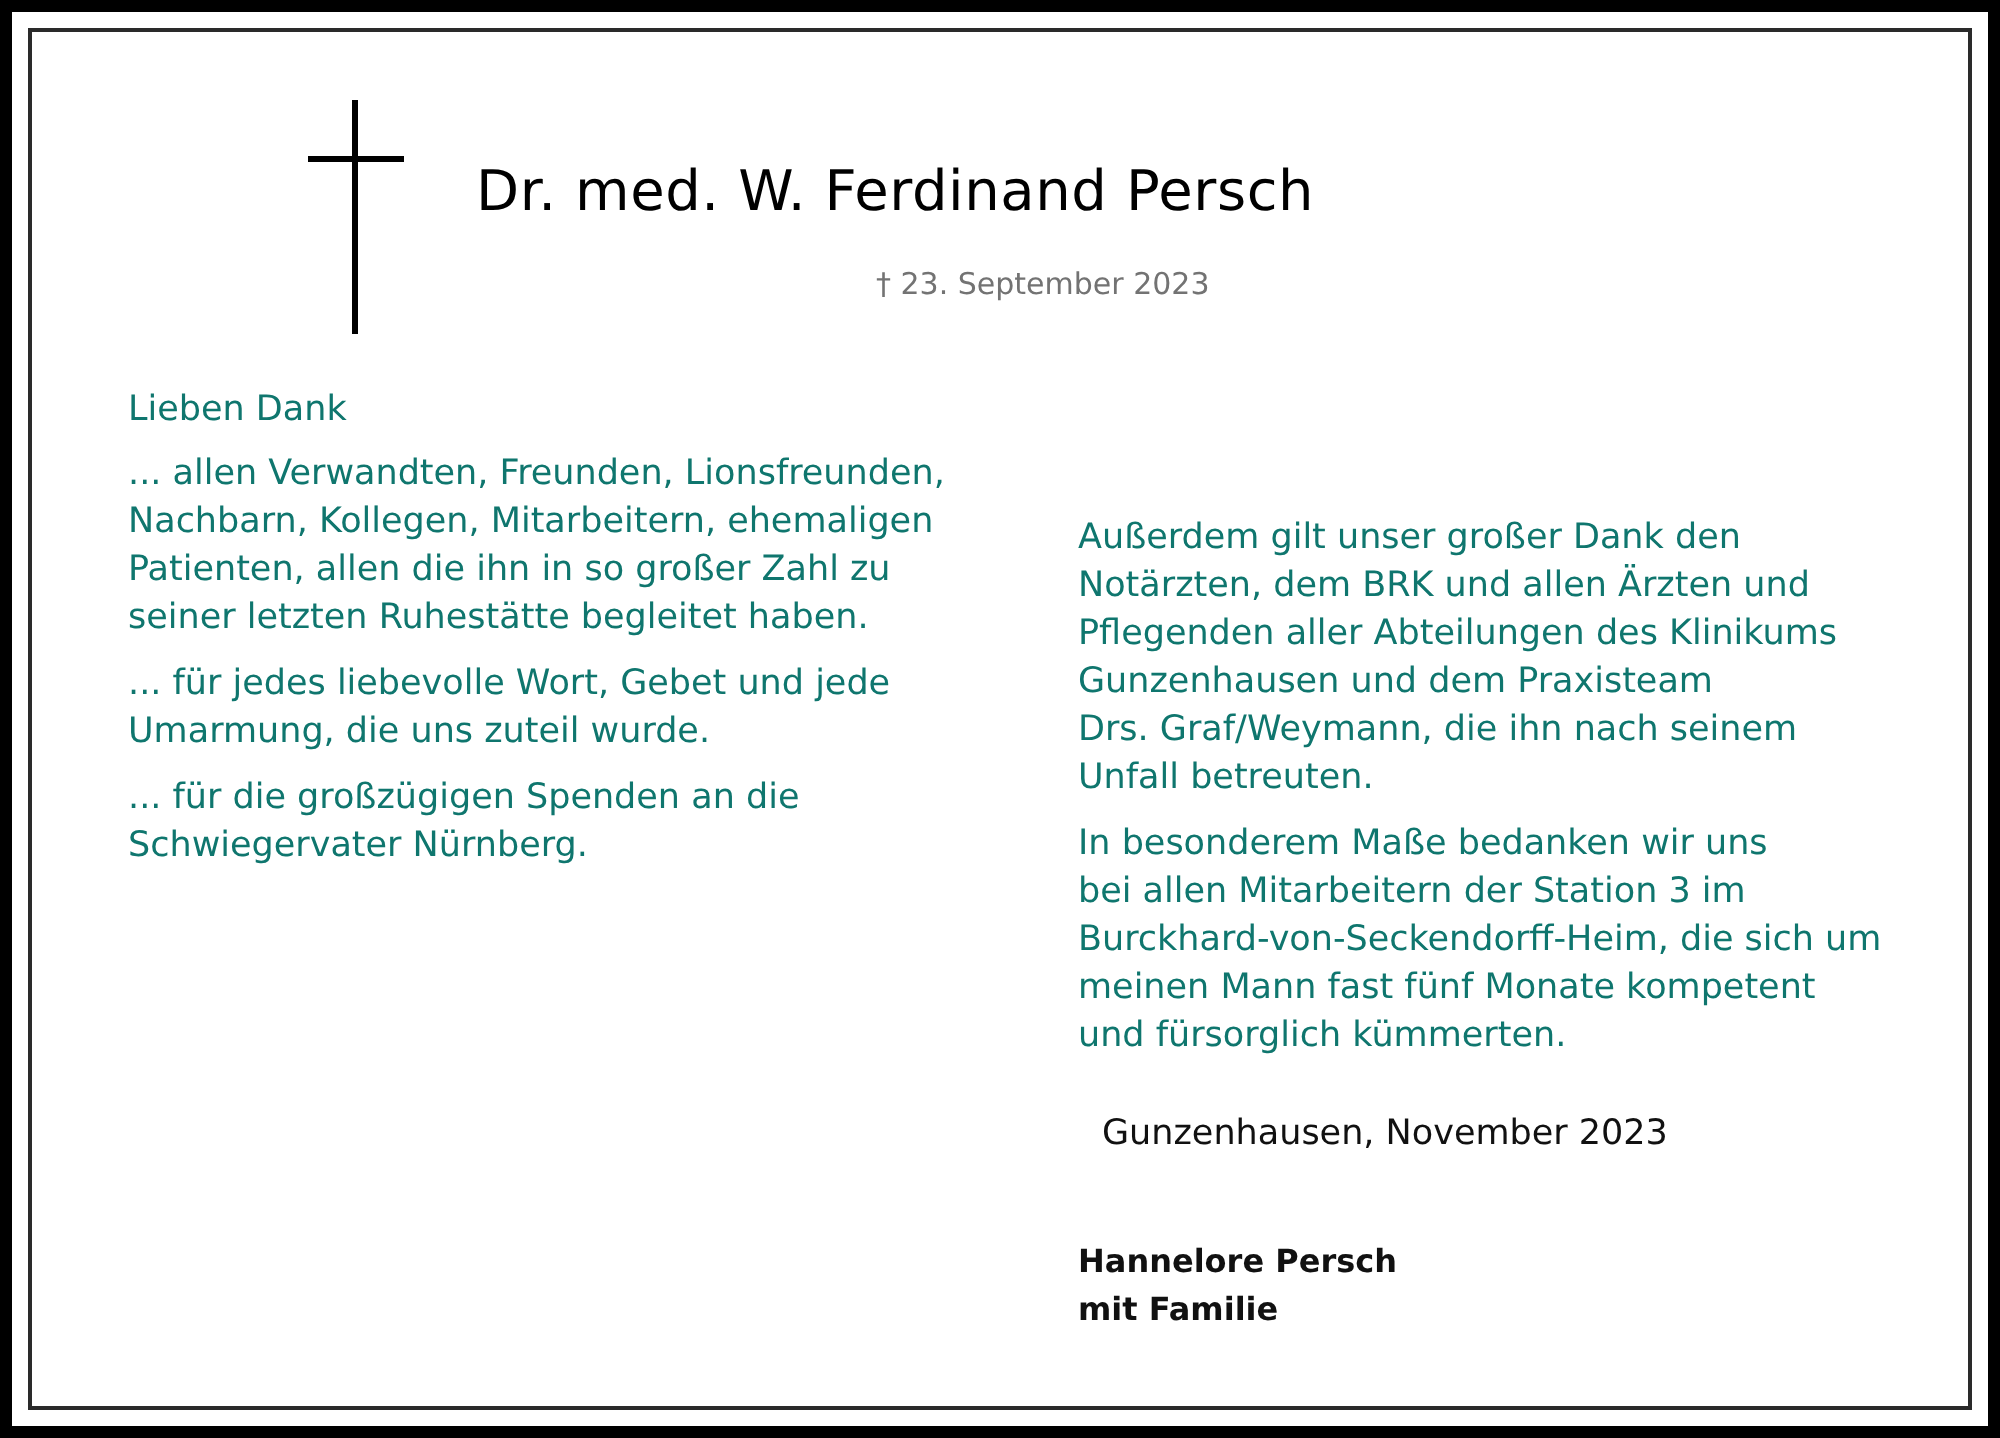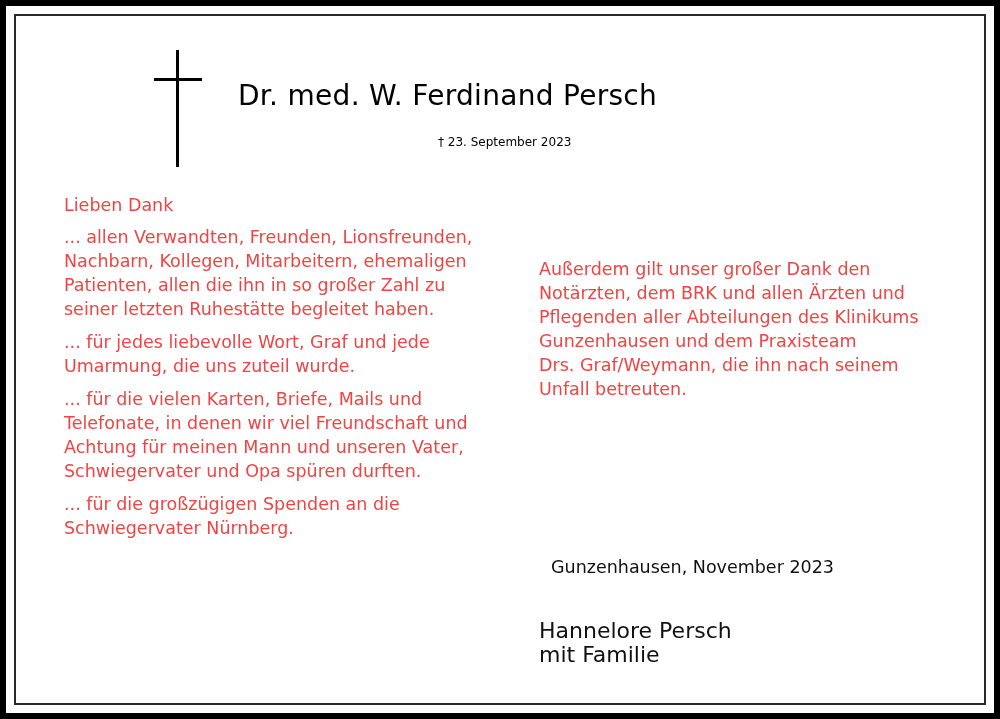--- a/index.html
+++ b/index.html
@@ -57,30 +57,30 @@
       line-height: 52px;
       font-weight: normal;
       letter-spacing: 0.3px;
       color: #000;
       white-space: nowrap;
     }
     .death-date {
       position: absolute;
       left: 438px;
       top: 131px;
-      font-size: 12px;
+      font-size: 15px;
       line-height: 22px;
       white-space: nowrap;
-      color: #000000;
+      color: #737373;
     }
     .col {
       position: absolute;
       font-size: 17.5px;
       line-height: 24px;
-      color: #ef4444;
+      color: #0f766e;
     }
     .col-left {
       left: 64px;
       top: 193px;
       width: 430px;
     }
     .col-right {
       left: 539px;
       top: 229px;
       width: 430px;
@@ -98,23 +98,23 @@
       left: 551px;
       top: 555px;
       font-size: 17.5px;
       line-height: 24px;
       white-space: nowrap;
     }
     .signature {
       position: absolute;
       left: 539px;
       top: 619px;
-      font-size: 22px;
+      font-size: 16px;
       line-height: 24px;
-      font-weight: normal;
+      font-weight: bold;
       white-space: pre-line;
     }
   </style>
 </head>
 <body>
 
 <div class="frame-outer">
   <div class="frame-inner"></div>
 </div>
 
@@ -125,34 +125,35 @@
 
 <div class="title">Dr. med. W. Ferdinand Persch</div>
 <div class="death-date">† 23. September 2023</div>
 
 <div class="col col-left">
   <p class="para greeting">Lieben Dank</p>
   <p class="para">... allen Verwandten, Freunden, Lionsfreunden,
 Nachbarn, Kollegen, Mitarbeitern, ehemaligen
 Patienten, allen die ihn in so großer Zahl zu
 seiner letzten Ruhestätte begleitet haben.</p>
-  <p class="para">... für jedes liebevolle Wort, Graf und jede
+  <p class="para">... für jedes liebevolle Wort, Gebet und jede
 Umarmung, die uns zuteil wurde.</p>
-  <p class="para">... für die vielen Karten, Briefe, Mails und
-Telefonate, in denen wir viel Freundschaft und
-Achtung für meinen Mann und unseren Vater,
-Schwiegervater und Opa spüren durften.</p>
   <p class="para">... für die großzügigen Spenden an die
 Schwiegervater Nürnberg.</p>
 </div>
 
 <div class="col col-right">
   <p class="para">Außerdem gilt unser großer Dank den
 Notärzten, dem BRK und allen Ärzten und
 Pflegenden aller Abteilungen des Klinikums
 Gunzenhausen und dem Praxisteam
 Drs. Graf/Weymann, die ihn nach seinem
 Unfall betreuten.</p>
+  <p class="para">In besonderem Maße bedanken wir uns
+bei allen Mitarbeitern der Station 3 im
+Burckhard-von-Seckendorff-Heim, die sich um
+meinen Mann fast fünf Monate kompetent
+und fürsorglich kümmerten.</p>
 </div>
 
 <div class="place-date">Gunzenhausen, November 2023</div>
 <div class="signature">Hannelore Persch
 mit Familie</div>
 
 </body></html>

